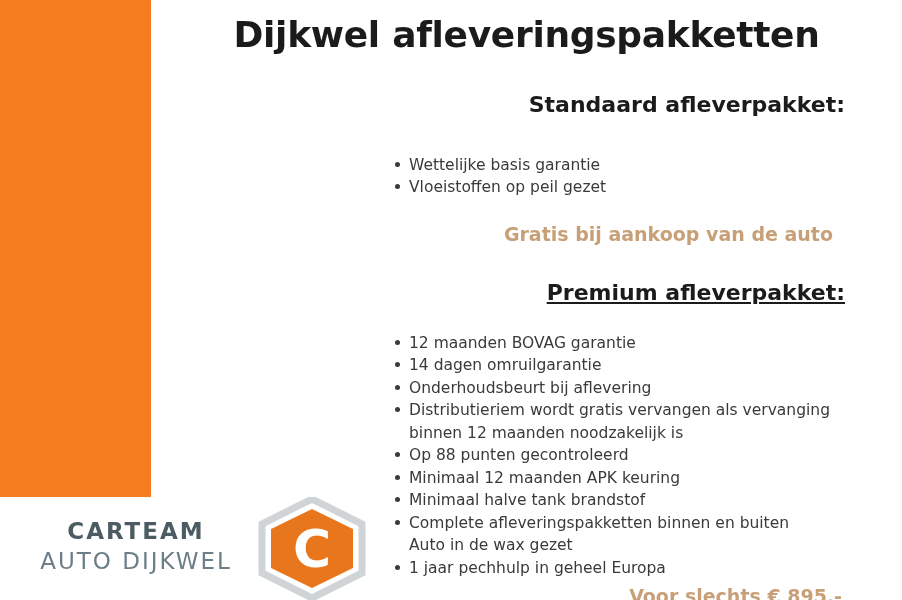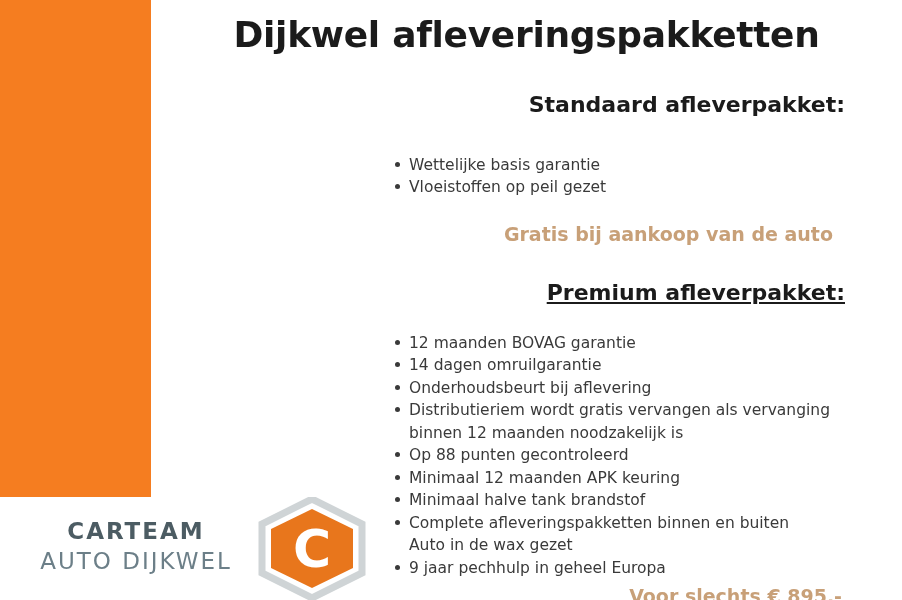--- a/index.html
+++ b/index.html
@@ -157,21 +157,21 @@
   <ul class="bullets list-premium">
     <li>12 maanden BOVAG garantie</li>
     <li>14 dagen omruilgarantie</li>
     <li>Onderhoudsbeurt bij aflevering</li>
     <li>Distributieriem wordt gratis vervangen als vervanging binnen 12 maanden noodzakelijk is</li>
     <li>Op 88 punten gecontroleerd</li>
     <li>Minimaal 12 maanden APK keuring</li>
     <li>Minimaal halve tank brandstof</li>
     <li>Complete afleveringspakketten binnen en buiten</li>
     <li class="no-bullet">Auto in de wax gezet</li>
-    <li>9 jaar pechhulp in geheel Europa</li>
+    <li>1 jaar pechhulp in geheel Europa</li>
   </ul>
   <div class="price-line">Voor slechts € 895,-</div>
 
   <div class="brand">
     <div class="brand-line1">CARTEAM</div>
     <div class="brand-line2">AUTO DIJKWEL</div>
   </div>
 
   <div class="logo">
     <svg width="112" height="103" viewBox="0 0 112 103">

